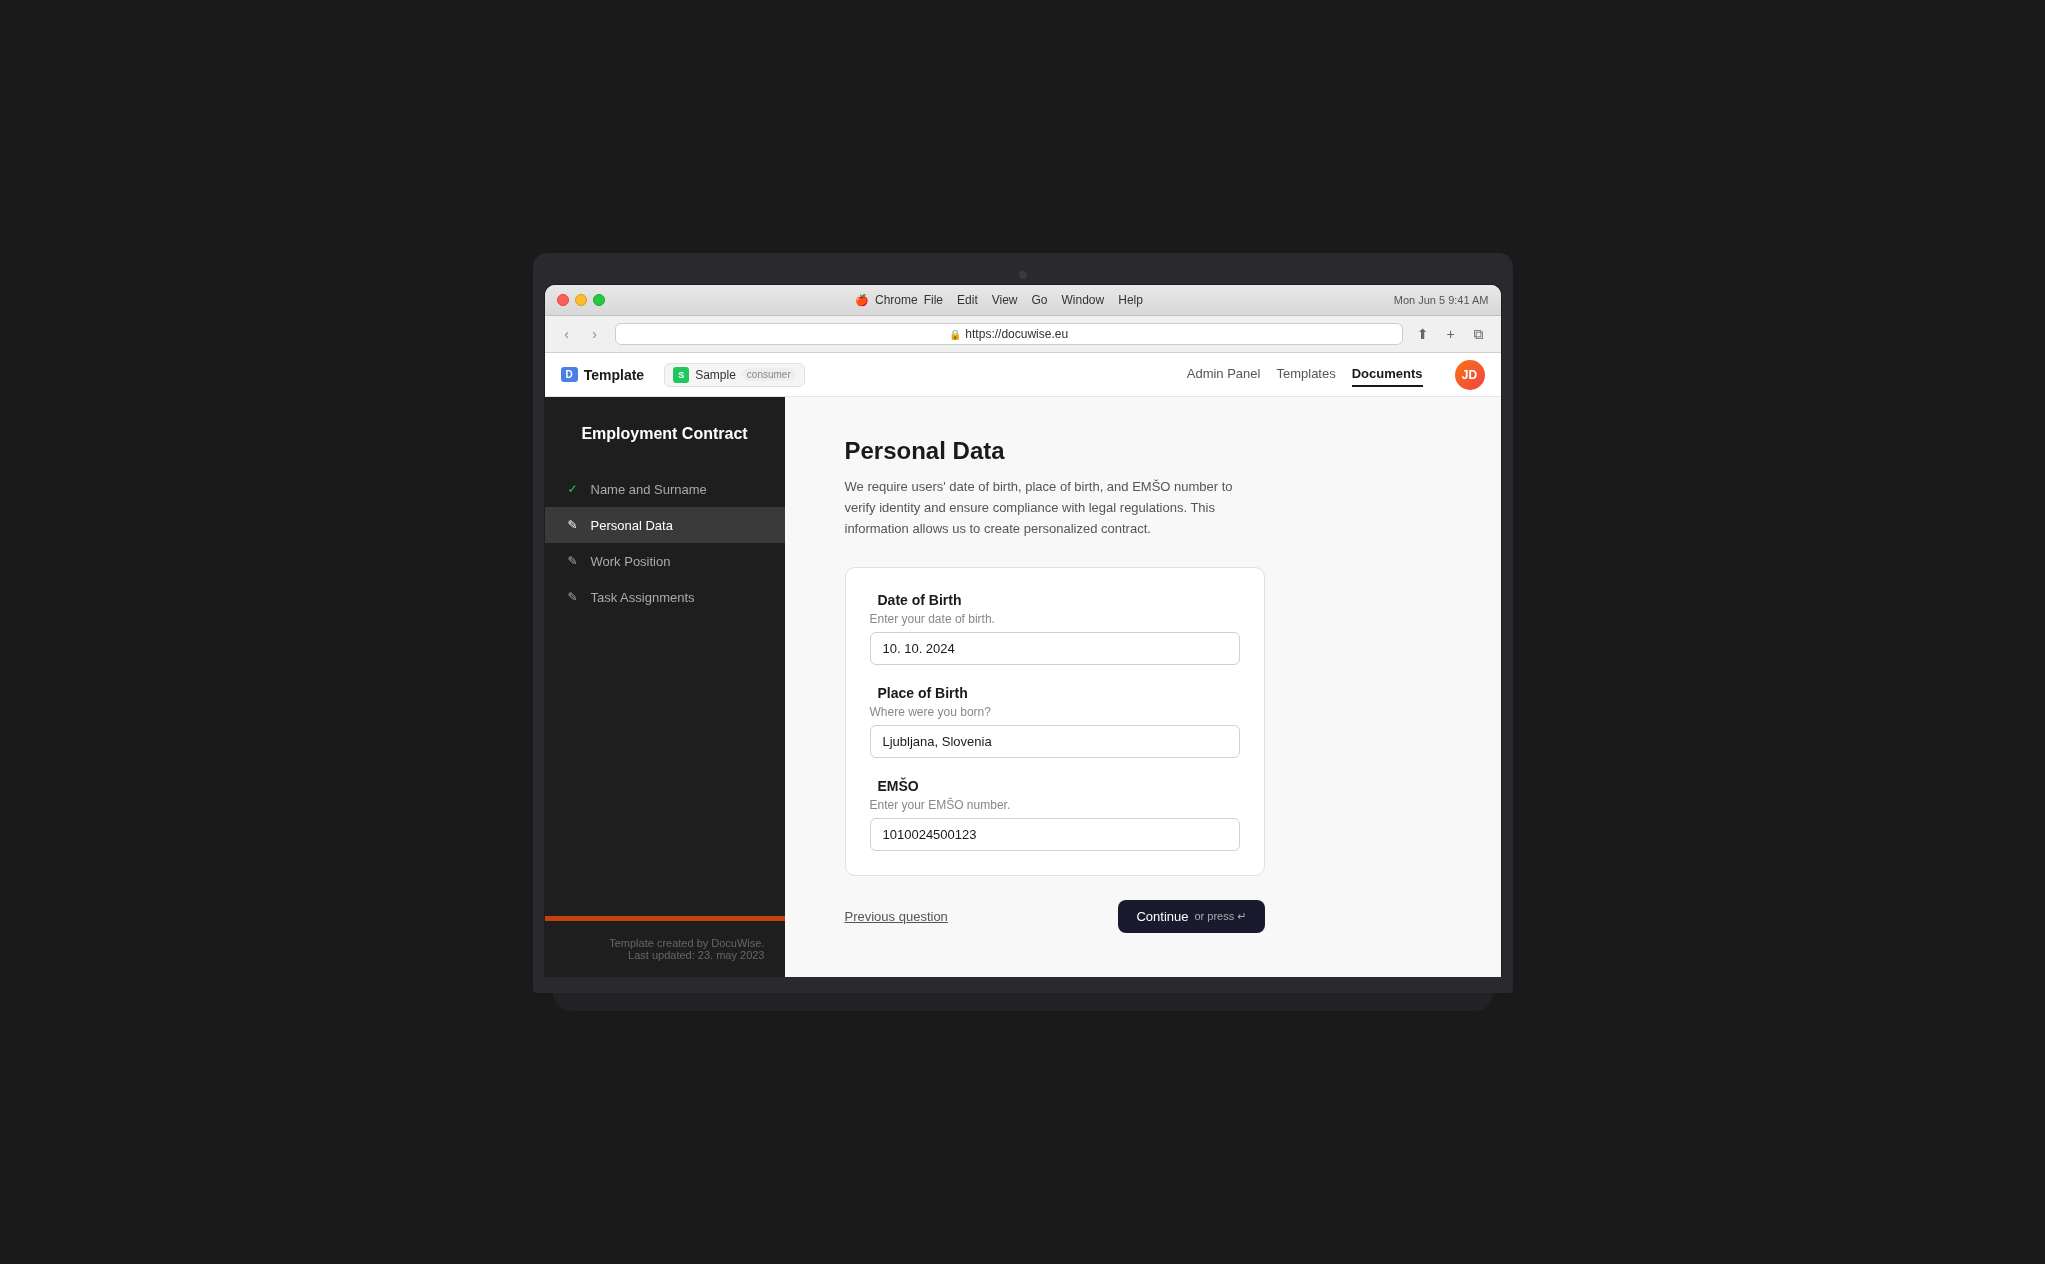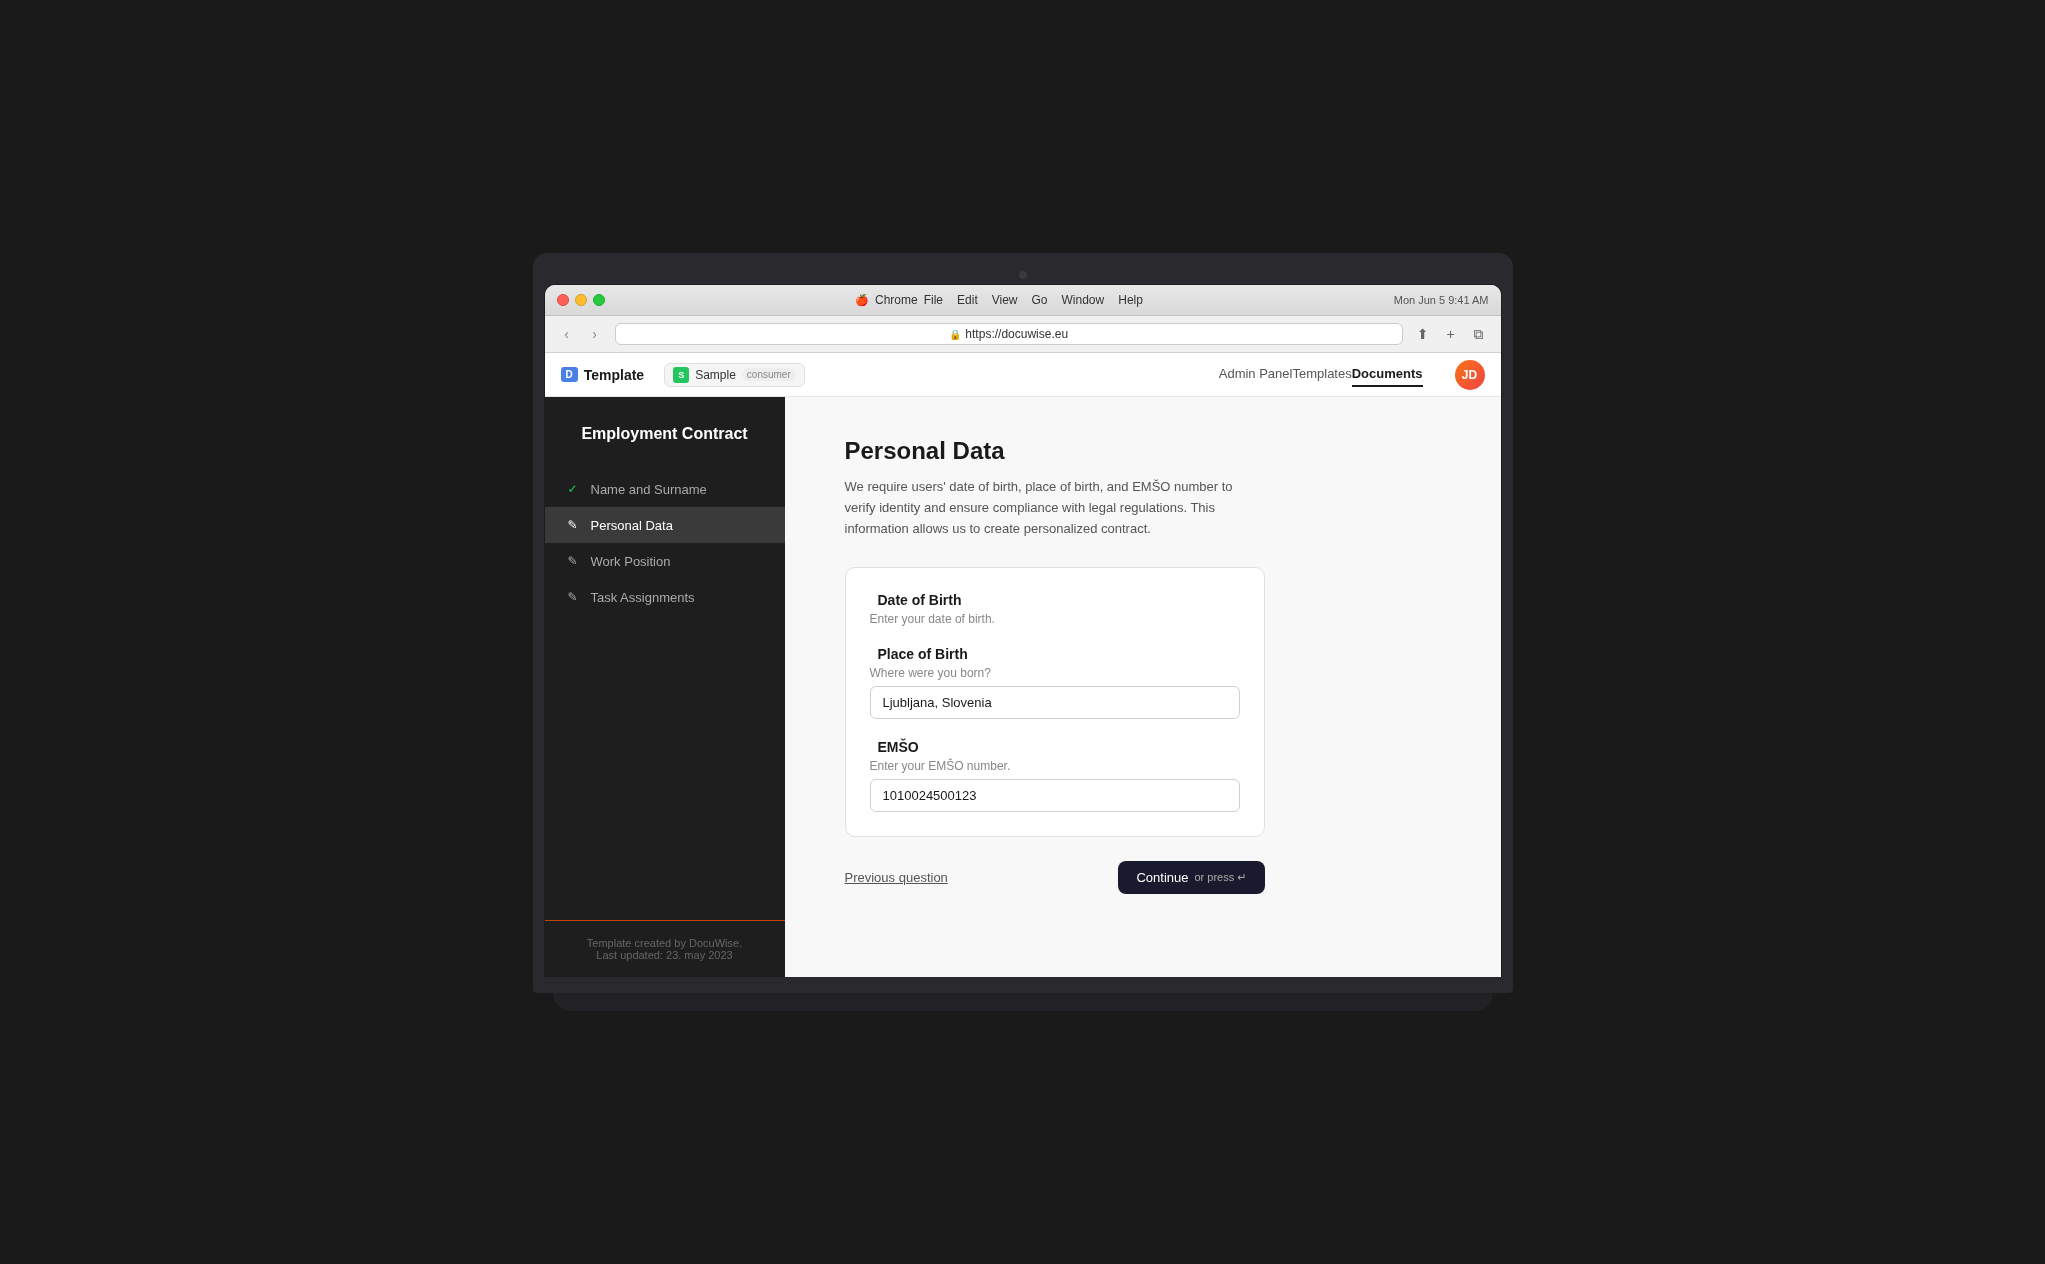--- a/index.html
+++ b/index.html
@@ -176,21 +176,21 @@
       display: flex; align-items: center; justify-content: center;
       color: white; font-size: 9px; font-weight: 700;
     }
     .workspace-badge {
       font-size: 10px;
       color: #888;
       background: #eeeeee;
       padding: 1px 5px;
       border-radius: 10px;
     }
-    .nav-links { display: flex; margin-left: auto; }
+    .nav-links { display: flex; gap: 16px; margin-left: auto; }
     .nav-link {
       font-size: 13px;
       color: #555;
       text-decoration: none;
       padding: 4px 0;
       cursor: pointer;
     }
     .nav-link.active { color: #1a1a1a; font-weight: 700; border-bottom: 2px solid #1a1a1a; }
     .nav-avatar {
       width: 30px; height: 30px;
@@ -245,22 +245,22 @@
       width: 16px; height: 16px;
       display: flex; align-items: center; justify-content: center;
       font-size: 12px;
       flex-shrink: 0;
     }
     .check-icon { color: #22c55e; }
     .sidebar-footer {
       padding: 16px 20px;
       font-size: 11px;
       color: #666;
-      text-align: center;
-      border-top: 1px solid #c2410c;
+      text-align: right;
+      border-top: 5px solid #c2410c;
     }
 
     
     .main-content {
       flex: 1;
       background: #f8f8f8;
       overflow-y: auto;
       padding: 40px 60px;
     }
     .page-title {
@@ -464,20 +464,21 @@
 
         <div class="main-content">
           <h1 class="page-title">Personal Data</h1>
           <p class="page-description">We require users' date of birth, place of birth, and EMŠO number to verify identity and ensure compliance with legal regulations. This information allows us to create personalized contract.</p>
 
           <div class="form-card">
 
             <div class="form-group">
               <label class="form-label">Date of Birth</label>
               <span class="form-hint">Enter your date of birth.</span>
+              <input class="form-input" type="text" value="10. 10. 2024" style="">
             </div>
 
             <div class="form-group">
               <label class="form-label">Place of Birth</label>
               <span class="form-hint">Where were you born?</span>
               <input class="form-input" type="text" value="Ljubljana, Slovenia" style="">
             </div>
 
             <div class="form-group">
               <label class="form-label">EMŠO</label>

